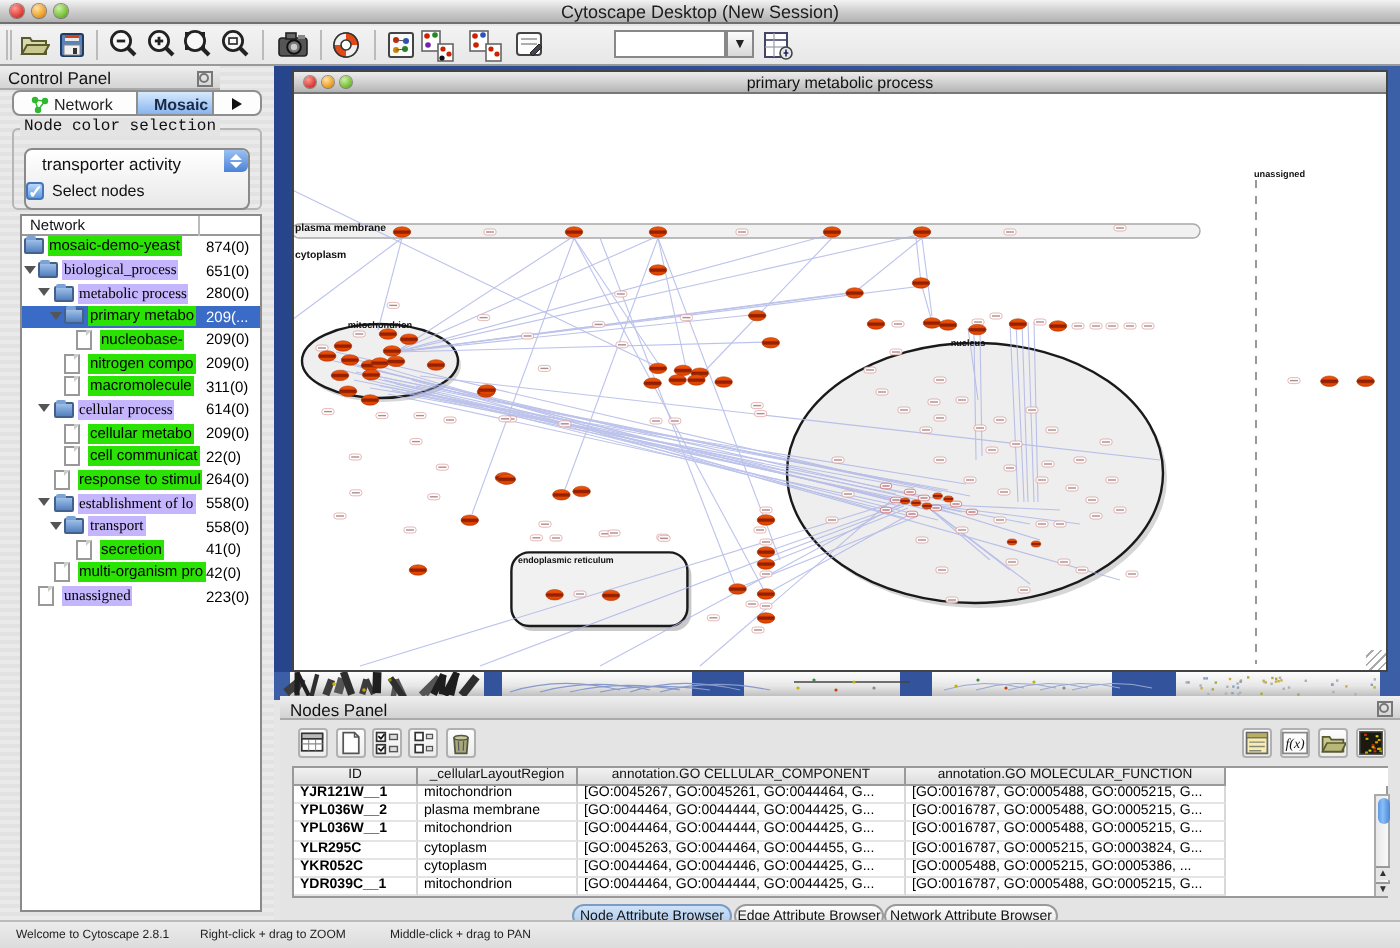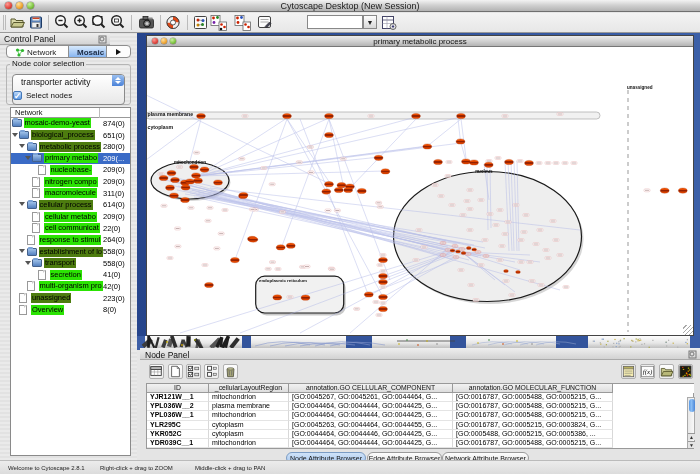--- a/index.html
+++ b/index.html
@@ -38,21 +38,21 @@
 #behind { position:absolute; left:0px; top:303px; width:563px; height:14px; }
 
 
 #cp { left:0; top:33px; width:137px; height:427px; background:repeating-linear-gradient(0deg,#eaeaea 0 2px,#e2e2e2 2px 4px); }
 #cp-title { position:absolute; left:0; top:0; width:110px; height:12px; background:linear-gradient(#eee,#d4d4d4); border-bottom:1px solid #aaa;text-align:right; }
 #cp-title span { position:absolute; left:4px; top:1px; font-size:8.5px; color:#111; }
 #cp-tabs { position:absolute; left:6px; top:12px; width:125px; height:13px; background:#fdfdfd; border:1px solid #8e8e8e; border-radius:4px; overflow:hidden; }
 #tab-mosaic { position:absolute; left:61px; top:0; width:39px; height:13px; background:linear-gradient(#d7e9fc,#8cb8f1 80%,#6aa3e8); border-left:1px solid #8e8e8e; border-right:1px solid #8e8e8e; }
 #cp-tabs .lbl { position:absolute; top:2px; font-size:8px; font-weight:bold; color:#1a2a44; }
 #grpbox { position:absolute; left:6px; top:31px; width:125px; height:41px; border:1px solid #b5b5b5; border-radius:3px; }
-#grplbl { position:absolute; left:10px; top:26px; font-size:8px; color:#111; background:#e4e4e4; padding:0 2px; }
+#grplbl { position:absolute; left:10px; top:26px; font-size:8px; color:#111; background:#e4e4e4; padding:0 2px;font-family:Liberation Mono, monospace; }
 #combo { position:absolute; left:12px; top:41px; width:113px; height:31px; background:linear-gradient(#fff,#e8e8e8); border:1px solid #8a8a8a; border-radius:4px; }
 #combo .txt { position:absolute; left:8px; top:1.5px; font-size:8.5px; color:#111; }
 #combo .cap { position:absolute; right:0px; top:0px; width:12px; height:11px; border-radius:0 3px 3px 0; background:linear-gradient(#9cc0f0,#4a82d8); }
 #combo .cap:before { content:""; position:absolute; left:3px; top:2px; border-left:3px solid transparent; border-right:3px solid transparent; border-bottom:3px solid #fff; }
 #combo .cap:after { content:""; position:absolute; left:3px; bottom:2px; border-left:3px solid transparent; border-right:3px solid transparent; border-top:3px solid #fff; }
 #chk { position:absolute; left:13px; top:58px; width:9px; height:9px; background:linear-gradient(#bcd8f8,#5e9ae6); border:1px solid #4377b8; border-radius:2px; color:#fff; font-size:9px; line-height:9px; font-weight:bold; text-align:center; }
 #chklbl { position:absolute; left:26px; top:58px; font-size:8px; color:#111; }
 
 
 #tree { position:absolute; left:10px; top:74px; width:121px; height:349px; background:#fff; border:1px solid #8a8a8a; overflow:hidden; }
@@ -62,21 +62,21 @@
 #treehdr .dv { position:absolute; left:88px; top:0; width:1px; height:10px; background:#bbb; }
 .trow { position:absolute; left:0; width:132px; height:11.6px; font-size:7.5px; }
 .trow .chip { position:absolute; top:0.5px; height:10px; line-height:10.5px; padding:0 1px; color:#000; white-space:nowrap; overflow:hidden; }
 .trow .val { position:absolute; left:92px; top:1px; color:#000; font-size:7.5px; }
 .arr { position:absolute; top:3px; width:0; height:0; border-left:3.5px solid transparent; border-right:3.5px solid transparent; border-top:4.5px solid #555; }
 .fold { position:absolute; top:1.5px; width:10px; height:8px; background:linear-gradient(#9ec0e8,#5380c0); border:1px solid #44618c; border-radius:1px; }
 .fold:before { content:""; position:absolute; left:0px; top:-2px; width:5px; height:2px; background:#7ba2d6; border-radius:1px 1px 0 0; }
 .file { position:absolute; top:0.5px; width:8px; height:10px; background:#fff; border:1px solid #999; }
 .file:before { content:""; position:absolute; right:-1px; top:-1px; border-left:3px solid #ccc; border-bottom:3px solid transparent; }
 .grn { background:#2be303; }
-.red { background:#4d7c0f; }
+.red { background:#c4b5fd;font-family:Liberation Serif, serif; }
 
 
 #dp { left:140px; top:348px; width:560px; height:112px; background:#e4e4e4; }
 #dp-title { position:absolute; left:0; top:0; width:560px; height:12px; background:linear-gradient(#efefef,#d2d2d2); border-bottom:1px solid #aaa; }
 #dp-title span { position:absolute; left:5px; top:1.5px; font-size:8.5px; color:#111; }
 .dpicon { position:absolute; top:16px; width:15px; height:15px; border:1px solid #b0b0b0; border-radius:2px; background:linear-gradient(#fdfdfd,#ececec); }
 #dptable { position:absolute; left:6px; top:35px; width:548px; height:66px; background:#fff; border:1px solid #999; font-size:7px; }
 .hcell { position:absolute; top:0; height:9px; background:linear-gradient(#f2f2f2,#ddd); border-right:1px solid #9a9a9a; border-bottom:1px solid #9a9a9a; text-align:center; font-size:6.8px; color:#111; overflow:hidden; white-space:nowrap; }
 .dcell { position:absolute; height:9.2px; border-right:1px solid #d8d8d8; border-bottom:1px solid #e4e4e4; white-space:nowrap; overflow:hidden; font-size:7px; color:#000; padding-left:3px; }
 .bold { font-weight:bold; }
@@ -824,31 +824,26 @@
 <div class="trow" style="top:172.9px;">
           <span class="file" style="left:15.5px"></span>
           <span class="chip grn" style="left:27.5px;max-width:64px">multi-organism pro</span>
           <span class="val" style="">42(0)</span>
         </div>
 <div class="trow" style="top:184.6px;">
           <span class="file" style="left:8.0px"></span>
           <span class="chip red" style="left:20.0px;max-width:71px">unassigned</span>
           <span class="val" style="">223(0)</span>
         </div>
-<div class="trow" style="top:196.2px;">
-          <span class="file" style="left:8.0px"></span>
-          <span class="chip grn" style="left:20.0px;max-width:71px">Overview</span>
-          <span class="val" style="">8(0)</span>
-        </div>
     </div>
   </div>
 
   <div id="dp" class="abs">
     <div id="dp-title">
-        <span>Node Panel</span>
+        <span>Nodes Panel</span>
       <svg style="position:absolute;right:3px;top:2px" width="9" height="9">
           <rect x="1" y="1" width="7" height="7" fill="none" stroke="#777" stroke-width="1"></rect>
           <circle cx="4" cy="4" r="2" fill="none" stroke="#777" stroke-width="1"></circle>
         </svg>
     </div>
     <svg class="dpicon" style="left:9px" width="15" height="15" viewBox="0 0 15 15">
         <rect x="1" y="2" width="12" height="10" fill="#fff" stroke="#333" stroke-width="1"></rect>
         <line x1="1" y1="5" x2="13" y2="5" stroke="#333"></line>
         <line x1="1" y1="8" x2="13" y2="8" stroke="#888" stroke-width="0.6"></line>
         <line x1="5" y1="2" x2="5" y2="12" stroke="#888" stroke-width="0.6"></line>

